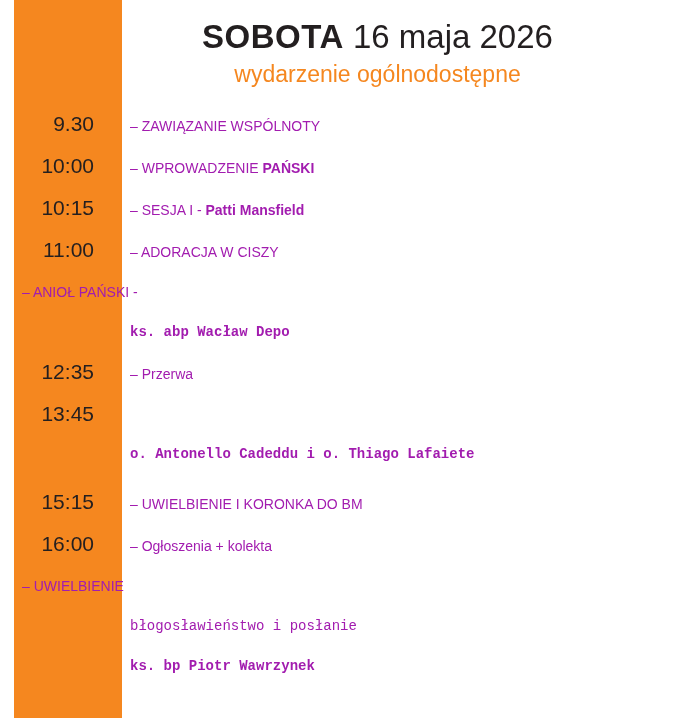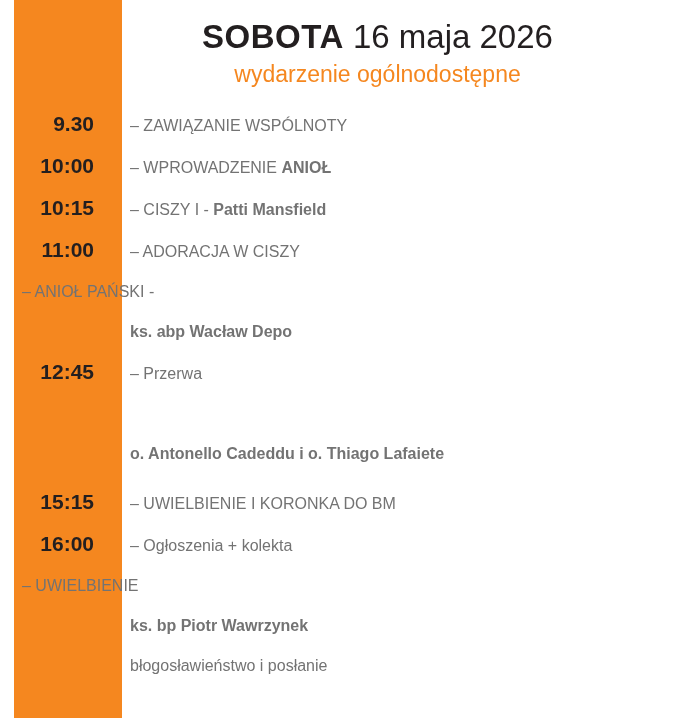--- a/index.html
+++ b/index.html
@@ -73,40 +73,41 @@
     align-items: baseline;
     min-height: 40px;
   }
   .time {
     width: 108px;
     flex: 0 0 108px;
     text-align: right;
     padding-right: 14px;
     box-sizing: border-box;
     font-size: 21px;
-    font-weight: bold;
+    font-weight: normal;
     color: #231f20;
     line-height: 40px;
   }
   .desc {
     flex: 1 1 auto;
     padding-left: 22px;
-    font-size: 16px;
-    color: #737373;
+    font-size: 14px;
+    color: #a21caf;
     line-height: 40px;
     white-space: nowrap;
   }
   .desc .b {
     font-weight: bold;
   }
   .row.cont .time {
     line-height: 40px;
   }
   .row.cont .desc {
     padding-left: 22px;
+    font-family: Liberation Mono, monospace;
   }
   .spacer-sm { height: 8px; }
 </style>
 </head>
 <body>
 
 <div class="page">
 
   <div class="accent-bar"></div>
 
@@ -121,48 +122,49 @@
 
     <div class="schedule">
 
       <div class="row">
         <div class="time">9.30</div>
         <div class="desc"><span>–</span> <span>ZAWIĄZANIE WSPÓLNOTY</span></div>
       </div>
 
       <div class="row">
         <div class="time">10:00</div>
-        <div class="desc"><span>–</span> <span>WPROWADZENIE </span><span class="b">ANIOŁ</span></div>
+        <div class="desc"><span>–</span> <span>WPROWADZENIE </span><span class="b">PAŃSKI</span></div>
       </div>
 
       <div class="row">
         <div class="time">10:15</div>
-        <div class="desc"><span>–</span> <span>CISZY I - </span><span class="b">Patti Mansfield</span></div>
+        <div class="desc"><span>–</span> <span>SESJA I - </span><span class="b">Patti Mansfield</span></div>
       </div>
 
       <div class="row">
         <div class="time">11:00</div>
         <div class="desc"><span>–</span> <span>ADORACJA W CISZY</span></div>
       </div>
 
       <div class="row">
         <div class="desc"><span>–</span> <span>ANIOŁ PAŃSKI -</span></div>
       </div>
 
       <div class="row cont">
         <div class="time"></div>
         <div class="desc"><span class="b">ks. abp Wacław Depo</span></div>
       </div>
 
       <div class="row">
-        <div class="time">12:45</div>
+        <div class="time">12:35</div>
         <div class="desc"><span>–</span> <span>Przerwa</span></div>
       </div>
 
       <div class="row">
+        <div class="time">13:45</div>
       </div>
 
       <div class="row cont">
         <div class="time"></div>
         <div class="desc"><span class="b">o. Antonello Cadeddu i o. Thiago Lafaiete</span></div>
       </div>
 
       <div class="spacer-sm"></div>
 
       <div class="row">
@@ -174,23 +176,23 @@
         <div class="time">16:00</div>
         <div class="desc"><span>–</span> <span>Ogłoszenia + kolekta</span></div>
       </div>
 
       <div class="row">
         <div class="desc"><span>–</span> <span>UWIELBIENIE</span></div>
       </div>
 
       <div class="row cont">
         <div class="time"></div>
-        <div class="desc"><span class="b">ks. bp Piotr Wawrzynek</span></div>
+        <div class="desc">błogosławieństwo i posłanie</div>
       </div>
 
       <div class="row cont">
         <div class="time"></div>
-        <div class="desc">błogosławieństwo i posłanie</div>
+        <div class="desc"><span class="b">ks. bp Piotr Wawrzynek</span></div>
       </div>
 
     </div>
   </div>
 </div>
 
 </body></html>

